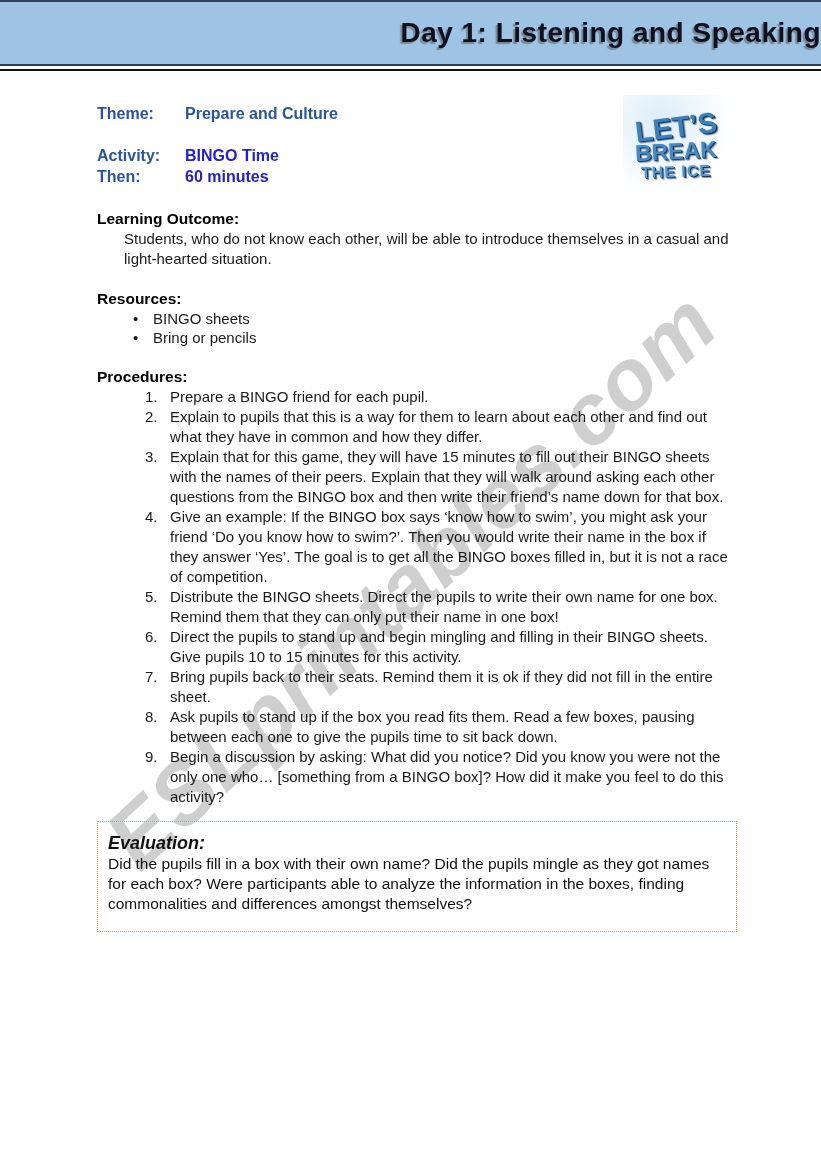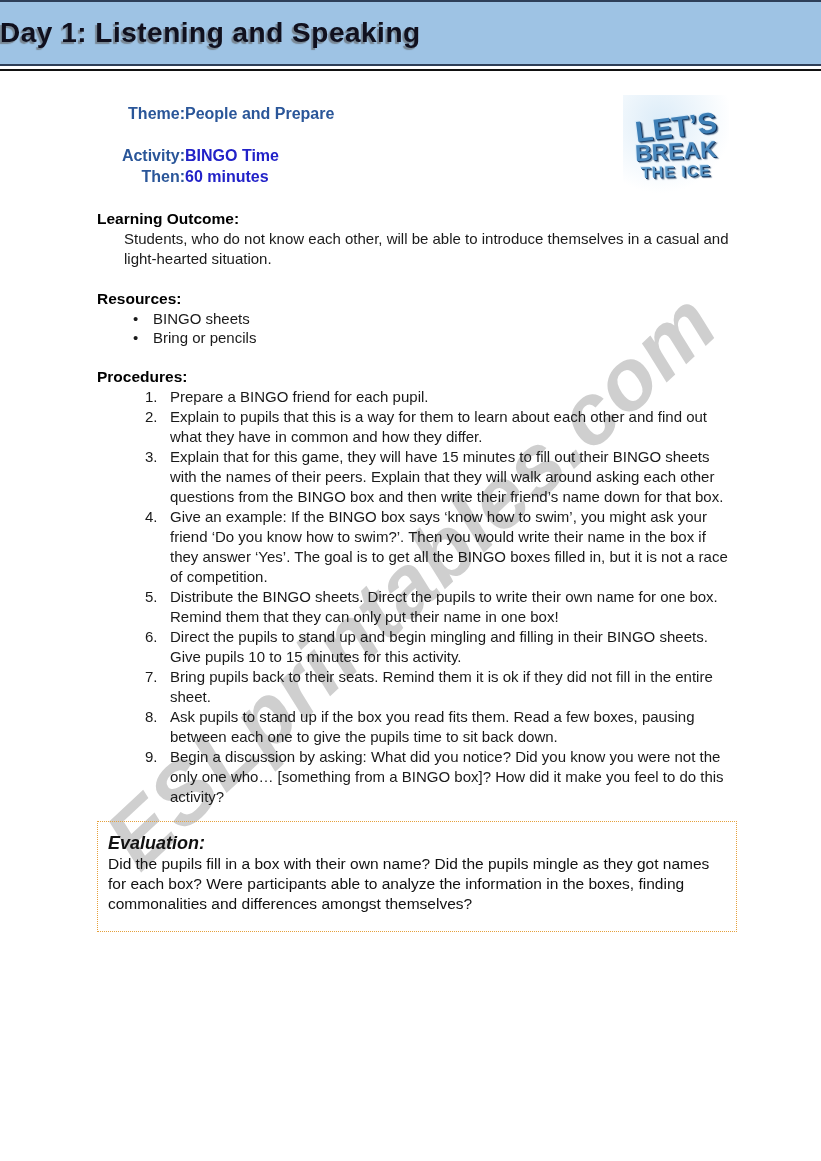--- a/index.html
+++ b/index.html
@@ -21,33 +21,33 @@
     font-size:86px; font-weight:bold; font-style:italic;
     letter-spacing:1px; white-space:nowrap;
     color:rgba(128,128,128,0.38);
   }
 
   
   .band {
     position:relative; z-index:1;
     height:66px; background:#9EC3E4;
     border-top:2px solid #2E3F58; border-bottom:2px solid #2E3F58;
-    display:flex; align-items:center; justify-content:flex-start;
+    display:flex; align-items:center; justify-content:flex-end;
   }
   .band h1 {
     font-size:28px; font-weight:bold; color:#10101e; letter-spacing:0.5px;
     text-shadow:-2px 2px 1px rgba(95,95,95,0.6);
   }
   .band-underline { position:relative; z-index:1; height:2px; background:#111; margin-top:3px; }
 
   
   .content { position:relative; z-index:1; padding:32px 84px 0 97px; }
 
   .meta { font-weight:bold; font-size:16px; line-height:21px; }
-  .meta .row { display:flex;text-align:right; }
+  .meta .row { display:flex; }
   .meta .label { width:88px; color:#2A5699; }
   .meta .value.steel { color:#2A5699; }
   .meta .value.vivid { color:#2222C8; }
   .meta .row.theme { margin-bottom:21px; }
 
   .ice-image {
     position:absolute; top:95px; right:92px; width:106px; height:103px;
     background:radial-gradient(circle at 35% 25%, #dcecf8 0%, #ffffff 70%);
     display:flex; flex-direction:column; align-items:center; justify-content:center;
     z-index:1;
@@ -102,21 +102,21 @@
     <span class="ice l1">LET’S</span>
     <span class="ice l2">BREAK</span>
     <span class="ice l3">THE ICE</span>
   </div>
 
   <main class="content">
 
     <div class="meta">
       <div class="row theme">
         <span class="label">Theme:</span>
-        <span class="value steel">People and Prepare</span>
+        <span class="value steel">Prepare and Culture</span>
       </div>
       <div class="row">
         <span class="label">Activity:</span>
         <span class="value vivid">BINGO Time</span>
       </div>
       <div class="row">
         <span class="label">Then:</span>
         <span class="value vivid">60 minutes</span>
       </div>
     </div>

